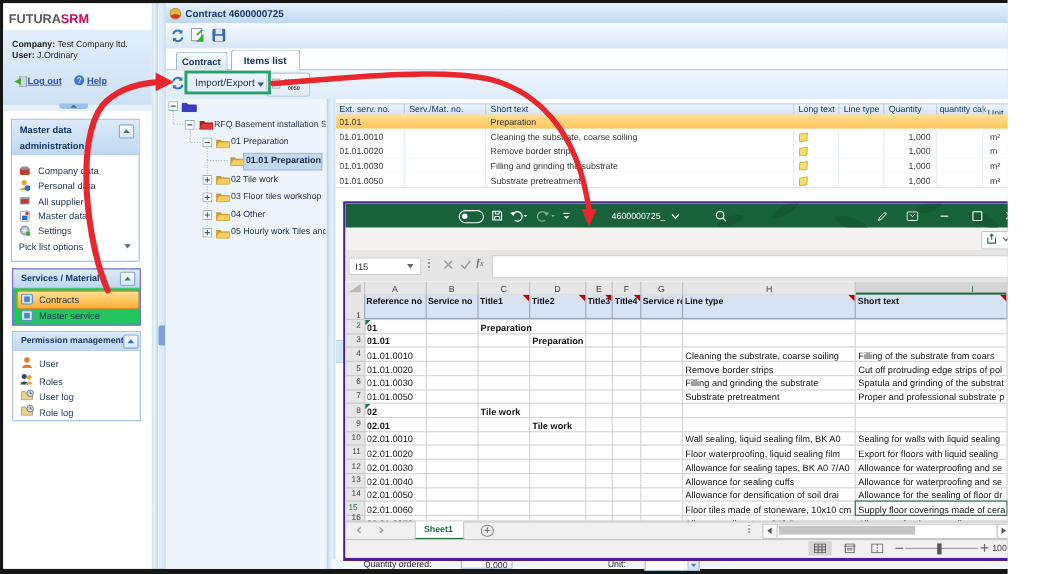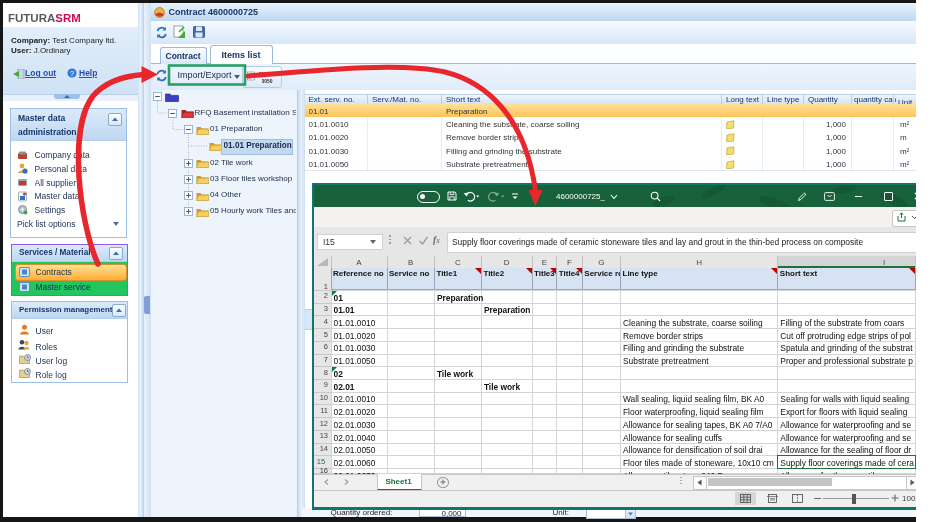--- a/index.html
+++ b/index.html
@@ -444,21 +444,21 @@
     <div class="abs" style="left:268px;top:505px;width:47px;height:9.5px;background:#fff;border:1px solid #a8bed4;font-size:8px;color:#222;text-align:right;padding-right:3px;box-sizing:border-box;">0,000</div>
     <div class="abs txt" style="left:402px;top:505.5px;font-size:8px;color:#222;">Unit:</div>
     <div class="abs" style="left:435px;top:505px;width:48px;height:9.5px;background:#fff;border:1px solid #a8bed4;"></div>
     <div class="abs" style="left:474px;top:505px;width:9px;height:9.5px;background:linear-gradient(#eaf2fb,#cfe0f2);border:1px solid #a8bed4;">
         <svg width="9" height="9">
           <path d="M2 3.5 L7 3.5 L4.5 6.5 Z" fill="#5b7aa6"></path>
         </svg>
       </div>
   </div>
 
-  <div class="abs" id="excel" style="left:311.5px;top:182.5px;width:622px;height:327px;background:#0f766e;">
+  <div class="abs" id="excel" style="left:311.5px;top:182.5px;width:622px;height:327px;background:#4c1d95;">
     <div class="abs" style="left:2.5px;top:2.5px;width:617px;height:322px;background:#fff;overflow:hidden;" id="xl">
         <div class="abs" style="left:0;top:0;width:617px;height:22px;background:#17613b;"></div>
         <svg class="abs" style="left:0;top:0;" width="617" height="22">
           <g fill="#155834">
             <ellipse cx="400" cy="6" rx="14" ry="4" transform="rotate(-30 400 6)"></ellipse>
             <ellipse cx="460" cy="18" rx="16" ry="5" transform="rotate(20 460 18)"></ellipse>
             <ellipse cx="530" cy="4" rx="13" ry="4" transform="rotate(-15 530 4)"></ellipse>
             <ellipse cx="580" cy="15" rx="15" ry="5" transform="rotate(25 580 15)"></ellipse>
             <ellipse cx="350" cy="16" rx="12" ry="4" transform="rotate(-20 350 16)"></ellipse>
           </g>
@@ -541,21 +541,20 @@
         </svg>
         <div class="abs" style="left:75px;top:50px;width:1.5px;height:11px;background:repeating-linear-gradient(#9a9a9a 0 1.5px,transparent 1.5px 3.5px);"></div>
         <svg class="abs" style="left:88px;top:50px;" width="11" height="11">
           <path d="M2 2 L9 9 M9 2 L2 9" stroke="#9a9a9a" stroke-width="1.3"></path>
         </svg>
         <svg class="abs" style="left:104px;top:50px;" width="11" height="11">
           <path d="M1.5 6 L4.5 9 L9.5 2" stroke="#9a9a9a" stroke-width="1.3" fill="none"></path>
         </svg>
         <div class="abs txt" style="left:119px;top:50px;font-size:9.5px;font-style:italic;color:#666;font-family:'Liberation Serif',serif;"><b>f</b><i style="font-size:8px;">x</i></div>
         <div class="abs" style="left:133px;top:46.5px;width:475px;height:19px;background:#fff;border:1px solid #d0d0d0;border-radius:2px;"></div>
-        <div class="abs txt" style="left:138px;top:51.5px;width:455px;font-size:8.4px;color:#222;">Supply floor coverings made of ceramic stoneware tiles and lay and grout in the thin-bed process on composite</div>
         <svg class="abs" style="left:602px;top:53px;" width="9" height="7">
           <path d="M1 1.5 L4.5 5 L8 1.5" stroke="#444" stroke-width="1.1" fill="none"></path>
         </svg>
         <div class="abs" style="left:0;top:71px;width:617px;height:217.5px;background:#fff;"></div>
         <div class="abs" style="left:0;top:71px;width:604.5px;height:11.5px;background:#e6e6e6;border-bottom:1px solid #b5b5b5;"></div>
         <svg class="abs" style="left:2px;top:73px;" width="13" height="8">
           <path d="M12 0 L12 8 L1 8 Z" fill="#b8b8b8"></path>
         </svg>
         <div class="abs" style="left:17px;top:72.5px;width:56px;font-size:8px;color:#444;text-align:center;">A</div>
         <div class="abs" style="left:16.5px;top:71px;width:1px;height:11.5px;background:#c0c0c0;"></div>

